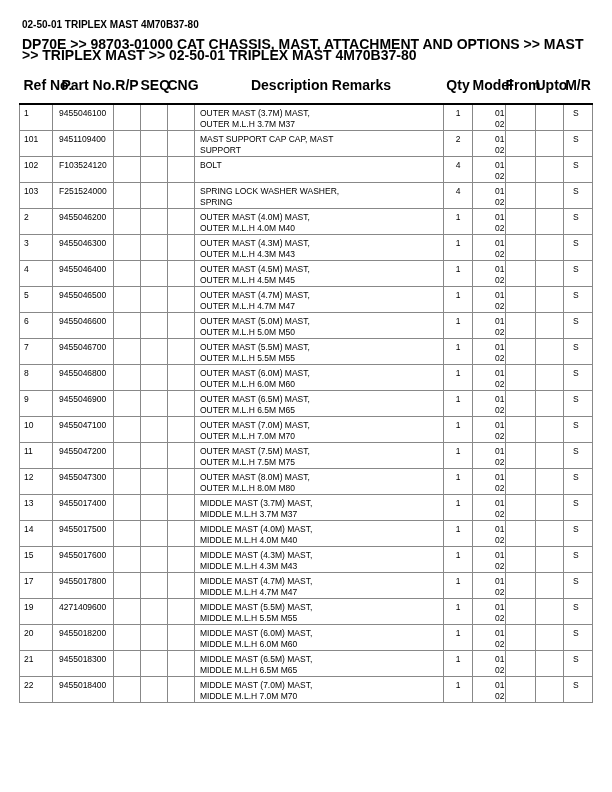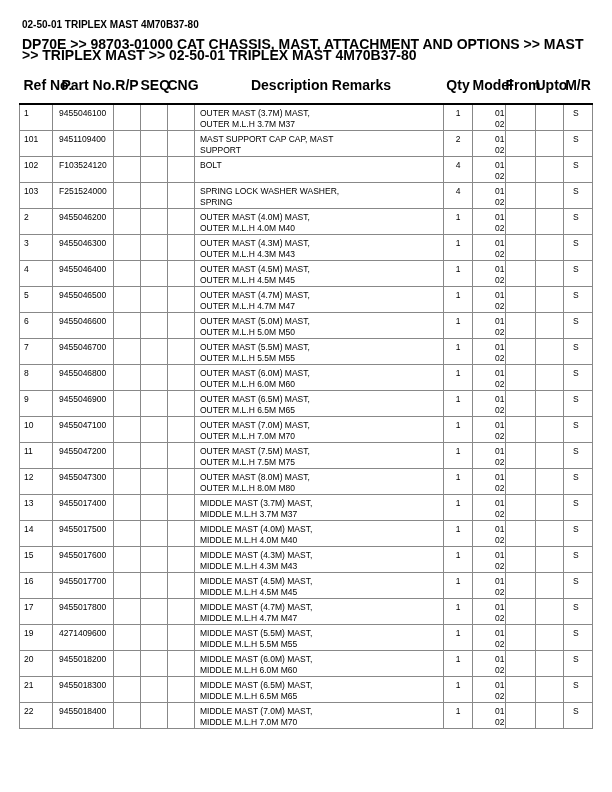--- a/index.html
+++ b/index.html
@@ -427,39 +427,20 @@
     <td class="c-qty">1</td>
     <td class="c-model">
       <div class="line">01</div>
       <div class="line">02</div>
     </td>
     <td class="c-from"></td>
     <td class="c-upto"></td>
     <td class="c-mr">S</td>
   </tr>
       <tr>
-    <td class="c-ref">16</td>
-    <td class="c-part">9455017700</td>
-    <td class="c-rp"></td>
-    <td class="c-seq"></td>
-    <td class="c-cng"></td>
-    <td class="c-desc">
-      <div class="line">MIDDLE MAST (4.5M) MAST,</div>
-      <div class="line">MIDDLE M.L.H 4.5M M45</div>
-    </td>
-    <td class="c-qty">1</td>
-    <td class="c-model">
-      <div class="line">01</div>
-      <div class="line">02</div>
-    </td>
-    <td class="c-from"></td>
-    <td class="c-upto"></td>
-    <td class="c-mr">S</td>
-  </tr>
-      <tr>
     <td class="c-ref">17</td>
     <td class="c-part">9455017800</td>
     <td class="c-rp"></td>
     <td class="c-seq"></td>
     <td class="c-cng"></td>
     <td class="c-desc">
       <div class="line">MIDDLE MAST (4.7M) MAST,</div>
       <div class="line">MIDDLE M.L.H 4.7M M47</div>
     </td>
     <td class="c-qty">1</td>

